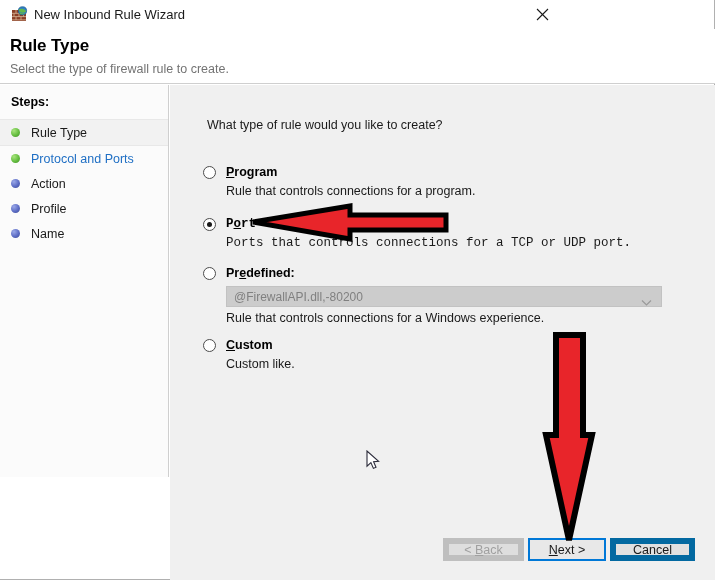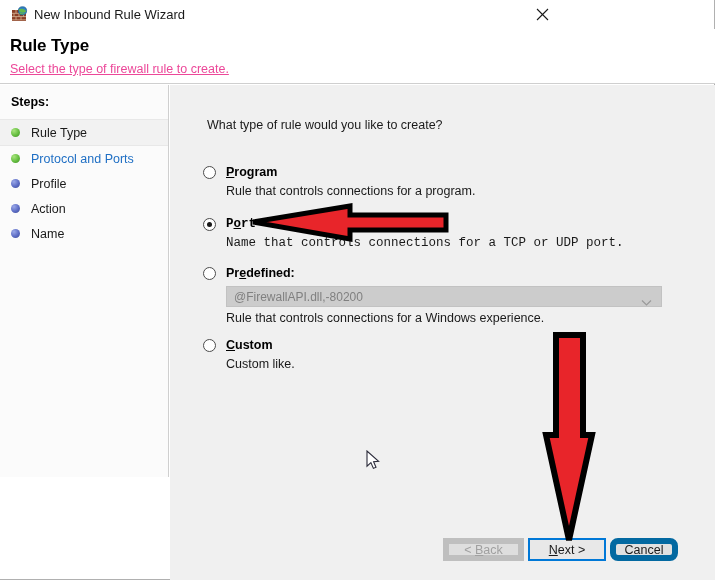--- a/index.html
+++ b/index.html
@@ -70,22 +70,21 @@
     left: 10px; top: 7px;
     font-size: 17px;
     font-weight: bold;
     color: #000000;
     letter-spacing: -0.1px;
   }
   .header-sub {
     position: absolute;
     left: 10px; top: 33px;
     font-size: 12.5px;
-    color: #ec4899;
-    text-decoration: underline;
+    color: #737373;
   }
 
   
   .sidebar {
     position: absolute;
     left: 0; top: 85px;
     width: 169px; height: 392px;
     background: #fbfbfb;
     border-right: 1px solid #cfcfcf;
     box-sizing: border-box;
@@ -243,21 +242,21 @@
     color: #a0a0a0;
     border-color: #bfbfbf;
     background: #dedede;
   }
   .btn.focus {
     background: #e8e8e8;
     border: 2px solid #0078d7;
   }
   #btn-back   { left: 273px; width: 81px; }
   #btn-next   { left: 358px; width: 78px; }
-  #btn-cancel { left: 440px; width: 68px; border-radius: 8px; }
+  #btn-cancel { left: 440px; width: 85px; }
 
   
   .overlay {
     position: absolute;
     left: 0; top: 0;
     width: 715px; height: 580px;
     pointer-events: none;
   }
 
   
@@ -317,26 +316,26 @@
         <span class="step-label">Rule Type</span>
       </div>
 
       <div class="step-row">
         <span class="step-bullet green"></span>
         <span class="step-label link">Protocol and Ports</span>
       </div>
 
       <div class="step-row">
         <span class="step-bullet blue"></span>
-        <span class="step-label">Profile</span>
+        <span class="step-label">Action</span>
       </div>
 
       <div class="step-row">
         <span class="step-bullet blue"></span>
-        <span class="step-label">Action</span>
+        <span class="step-label">Profile</span>
       </div>
 
       <div class="step-row">
         <span class="step-bullet blue"></span>
         <span class="step-label">Name</span>
       </div>
 
     </div>
   </div>
 
@@ -350,21 +349,21 @@
         <span class="opt-title"><u>P</u><span>rogram</span></span>
       </div>
       <div class="opt-desc">Rule that controls connections for a program.</div>
     </div>
 
     <div class="opt" style="top:131px;font-family:Liberation Mono, monospace;">
       <div class="opt-head">
         <span class="radio checked"></span>
         <span class="opt-title"><span>P</span><u>o</u><span>rt</span></span>
       </div>
-      <div class="opt-desc">Name that controls connections for a TCP or UDP port.</div>
+      <div class="opt-desc">Ports that controls connections for a TCP or UDP port.</div>
     </div>
 
     <div class="opt" style="top:180px;">
       <div class="opt-head">
         <span class="radio"></span>
         <span class="opt-title"><span>Pr</span><u>e</u><span>defined:</span></span>
       </div>
       <div class="combo">
         <span class="combo-text">@FirewallAPI.dll,-80200</span>
         <span class="combo-arrow">

